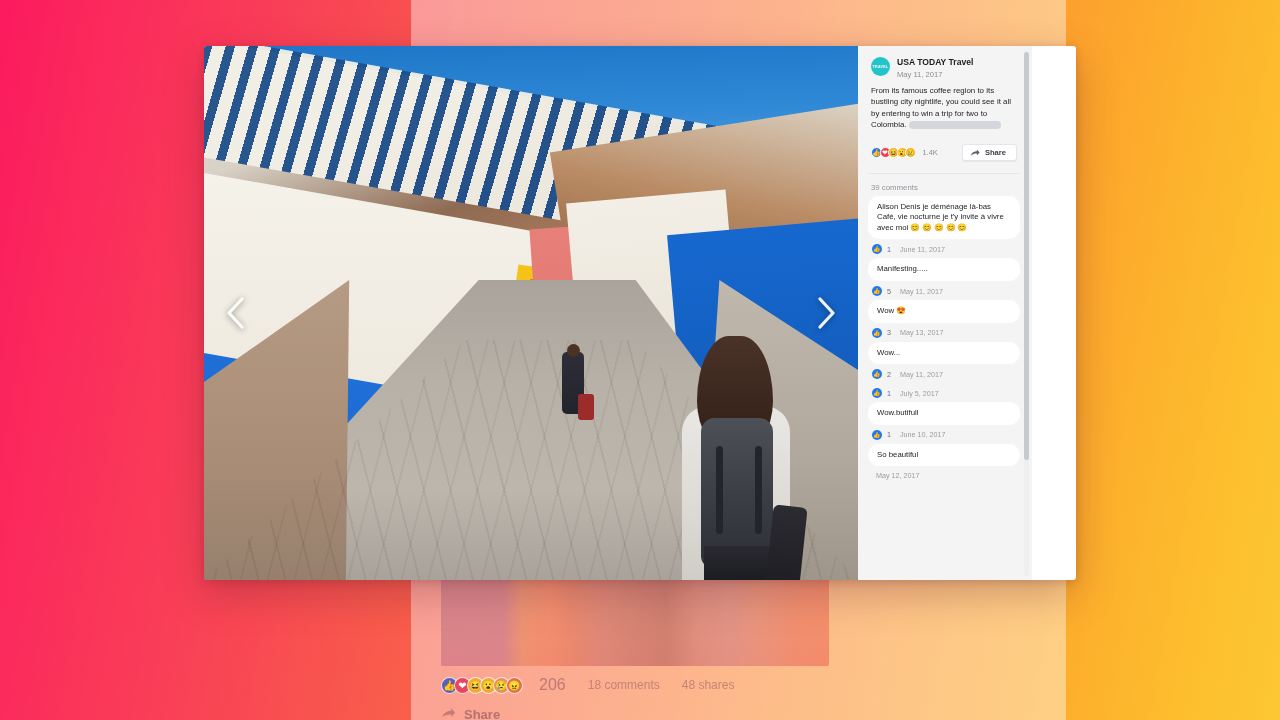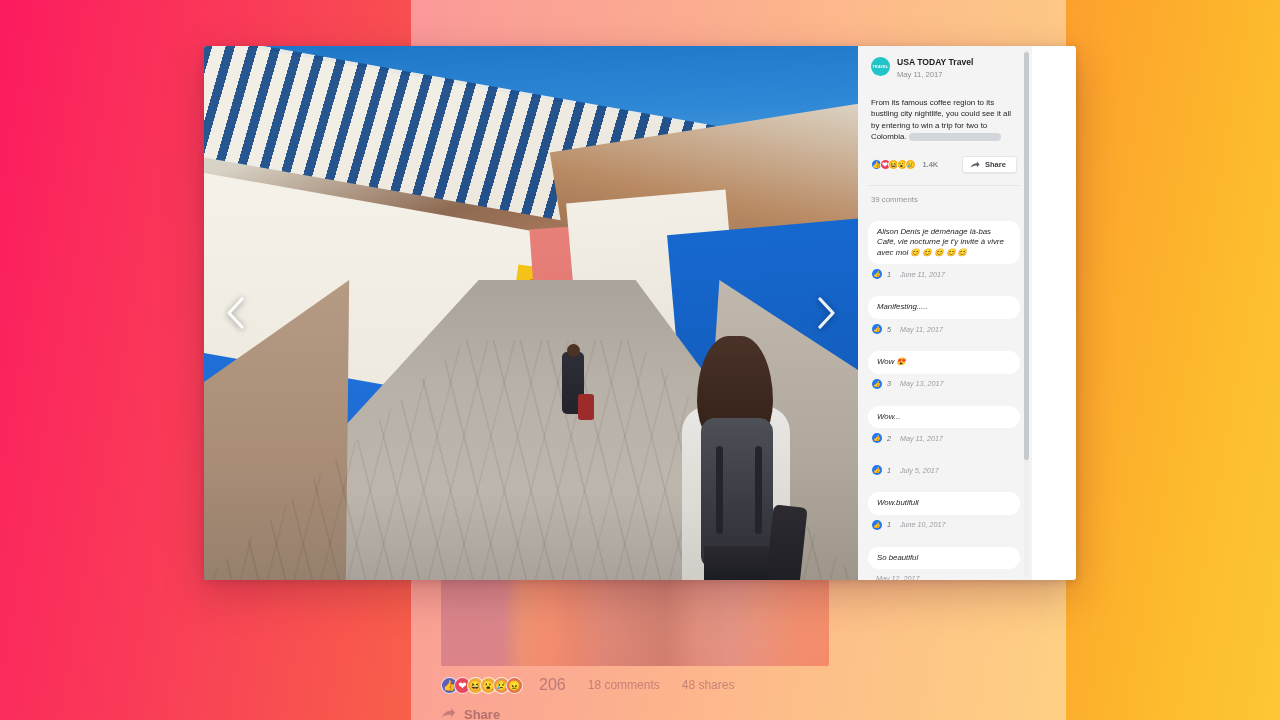--- a/index.html
+++ b/index.html
@@ -269,34 +269,34 @@
     width: 19px; height: 19px; border-radius: 50%;
     background: #21c4c9; flex: none;
     display: flex; align-items: center; justify-content: center;
     color: #fff; font-size: 3.6px; font-weight: bold; letter-spacing: .3px;
   }
   #post-header-text { margin-left: 7px; }
   #page-name { font-size: 8.6px; font-weight: bold; color: #1c1e21; line-height: 11px; }
   #post-date { font-size: 7.6px; color: #8e8e8e; line-height: 11px; margin-top: 1px; }
 
   #post-body {
-    margin-top: 17px; padding: 0 3px;
+    margin-top: 5px; padding: 0 3px;
     font-size: 7.9px; line-height: 11.4px; color: #1c1e21;
   }
   #redaction {
     display: inline-block; vertical-align: middle;
     width: 92px; height: 8px; border-radius: 5px;
     background: #d3d6da; margin-left: 2px;
   }
 
   #reaction-row {
     margin-top: 13px; padding: 0 3px;
     display: flex; align-items: center; justify-content: space-between;
   }
-  .rx-group { display: flex; align-items: center; font-weight: bold; }
+  .rx-group { display: flex; align-items: center; }
   .rx {
     width: 11px; height: 11px; border-radius: 50%;
     margin-right: -2.5px; border: 1px solid #fff;
     position: relative;
     font-size: 7px; line-height: 9px; text-align: center;
   }
   .rx-count { font-size: 7.4px; color: #8a8d91; margin-left: 9px; }
   #share-button {
     background: #fff; border: 1px solid #e4e6eb; border-radius: 3px;
     padding: 3px 10px 3px 7px;
@@ -304,21 +304,21 @@
     box-shadow: 0 1px 1px rgba(0,0,0,.06);
     cursor: pointer;
   }
   #share-button .lbl { font-size: 7.6px; color: #3b3e44; font-weight: bold; }
 
   #divider { height: 1px; background: #e6e6e6; margin: 12px 0 0 0; }
   #comments-count {
     font-size: 7.8px; color: #90949c; padding: 9px 3px 0 3px;
   }
 
-  .comment { margin-top: 17px; font-style: italic; }
+  .comment { margin-top: 4px; }
   .bubble {
     background: #fff; border-radius: 11px;
     padding: 6px 9px;
     font-size: 7.8px; line-height: 10.6px; color: #1c1e21;
   }
   .c-meta {
     display: flex; align-items: center; gap: 5px;
     padding: 5px 3px 0 4px;
   }
   .like-pill {

